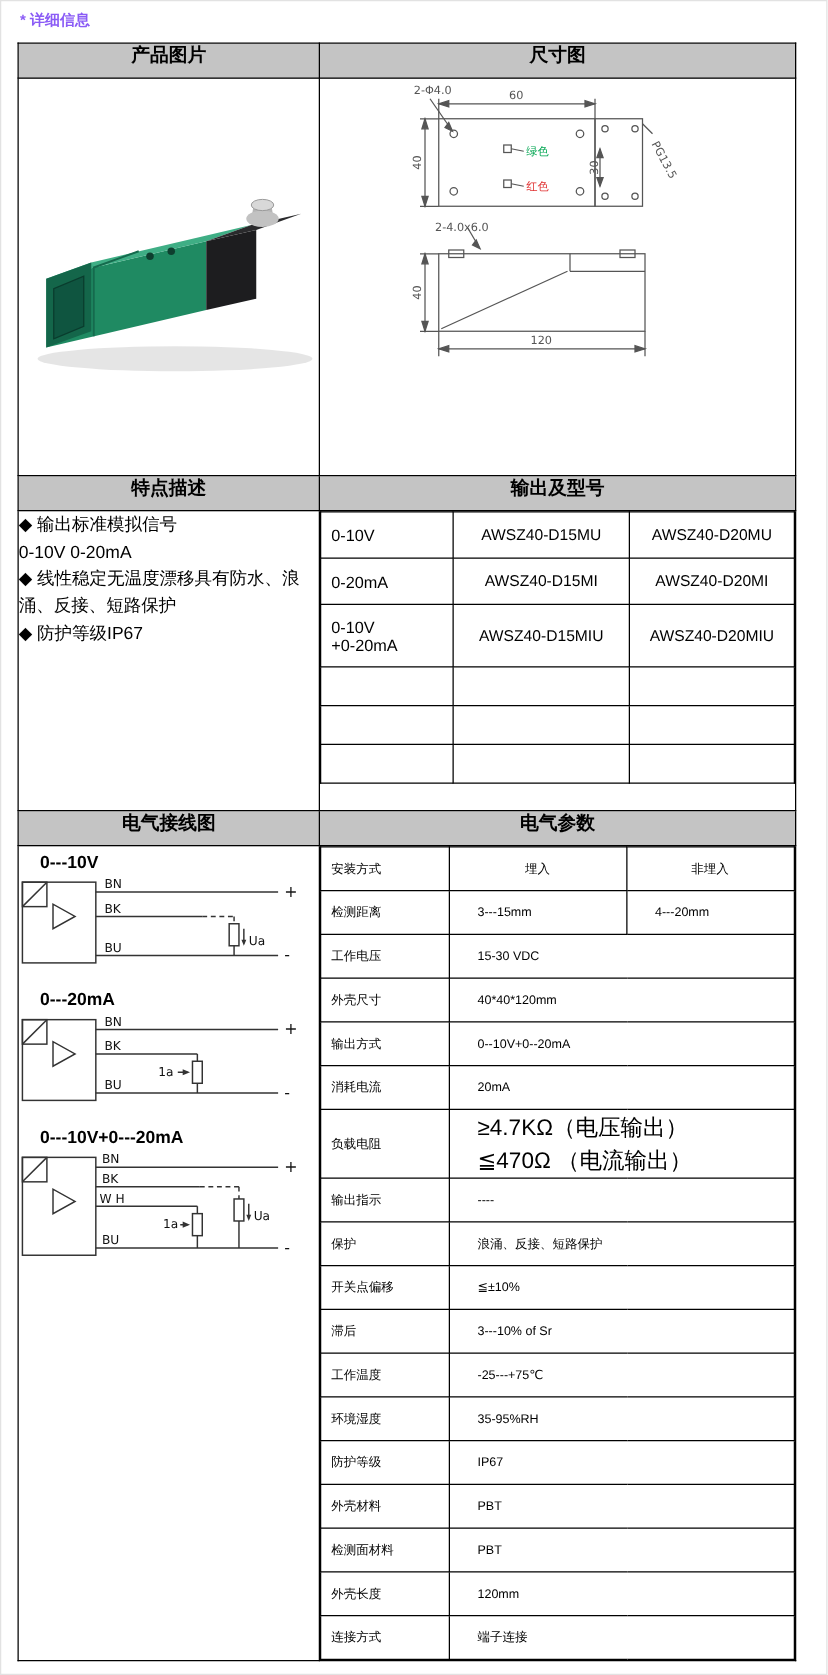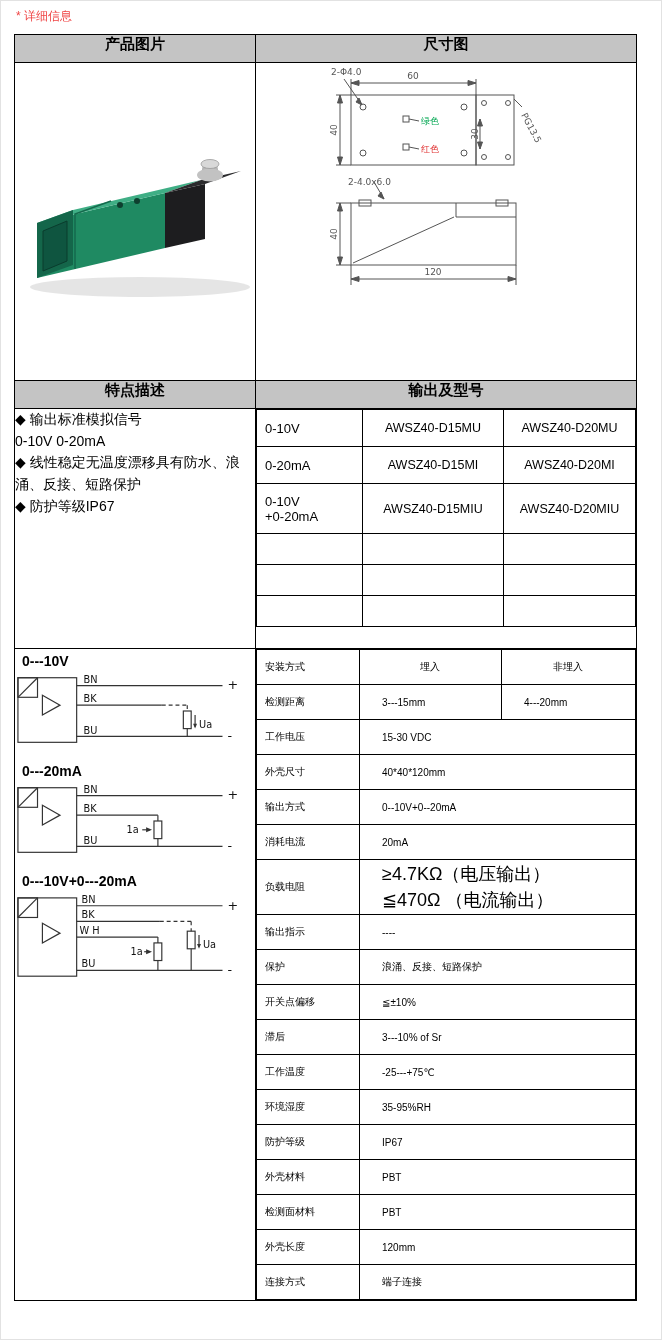--- a/index.html
+++ b/index.html
@@ -5,21 +5,21 @@
   * { box-sizing: border-box; }
   html, body { margin: 0; padding: 0; }
   body {
     width: 662px; height: 1340px;
     background: #ffffff;
     font-family: "Liberation Sans", "DejaVu Sans", sans-serif;
     color: #000;
     position: relative;
   }
   .frame { position: absolute; inset: 0; border: 1px solid #e2e2e2; pointer-events: none; }
-  .note { position: absolute; top: 8px; left: 16px; font-size: 12px; color: #ef4444; }
+  .note { position: absolute; top: 8px; left: 16px; font-size: 12px; color: #8b5cf6; font-weight: bold; }
 
   table.spec { position: absolute; top: 34px; left: 14px; width: 550px; border-collapse: collapse; background: #fff; }
   table.spec > tbody > tr > th,
   table.spec > tbody > tr > td { border: 1px solid #000; padding: 0; vertical-align: top; }
 
   th.hdr {
     height: 28px; background: #c4c4c4;
     font-size: 15px; font-weight: bold; text-align: center; vertical-align: middle;
   }
   .col-left { width: 247px; }
@@ -41,21 +41,21 @@
 
   table.params td { height: 35px; font-size: 10px; }
   table.params td.lbl { padding-left: 8px; }
   table.params td.val { padding-left: 22px; }
   table.params td.val.center { padding-left: 0; text-align: center; }
   table.params tr.row-load td { height: 48px; }
   table.params tr.row-load td.val { font-size: 18px; line-height: 1.45; }
   .preline { white-space: pre-line; }
 
   td.wiring-cell { height: 647px; padding: 14px 0 0 12px; }
-  .wd-title { font-size: 14px; font-weight: bold; margin: 4px 0 2px 7px; }
+  .wd-title { font-size: 14px; font-weight: bold; margin: 4px 0 2px 17px; }
   .wd { display: block; margin-bottom: 12px; }
 
   svg text { font-family: "DejaVu Sans", "Liberation Sans", sans-serif; }
 </style>
 </head>
 <body>
 
 <div class="frame"></div>
 <div class="note">* 详细信息</div>
 
@@ -215,20 +215,24 @@
           <tr class="mrow-empty">
                 <td></td>
                 <td></td>
                 <td></td>
               </tr>
         </tbody>
       </table>
     </td>
   </tr>
 
+  <tr>
+    <th class="hdr">电气接线图</th>
+    <th class="hdr">电气参数</th>
+  </tr>
 
   <tr>
     <td class="wiring-cell">
 
       <div class="wd-title">0---10V</div>
       <svg class="wd" width="230" height="80" viewBox="0 0 235 80">
         <g stroke="#333" stroke-width="1.2" fill="none">
           <rect x="3" y="6" width="60" height="66"></rect>
           <rect x="3" y="6" width="20" height="20"></rect>
           <line x1="3" y1="26" x2="23" y2="6"></line>

